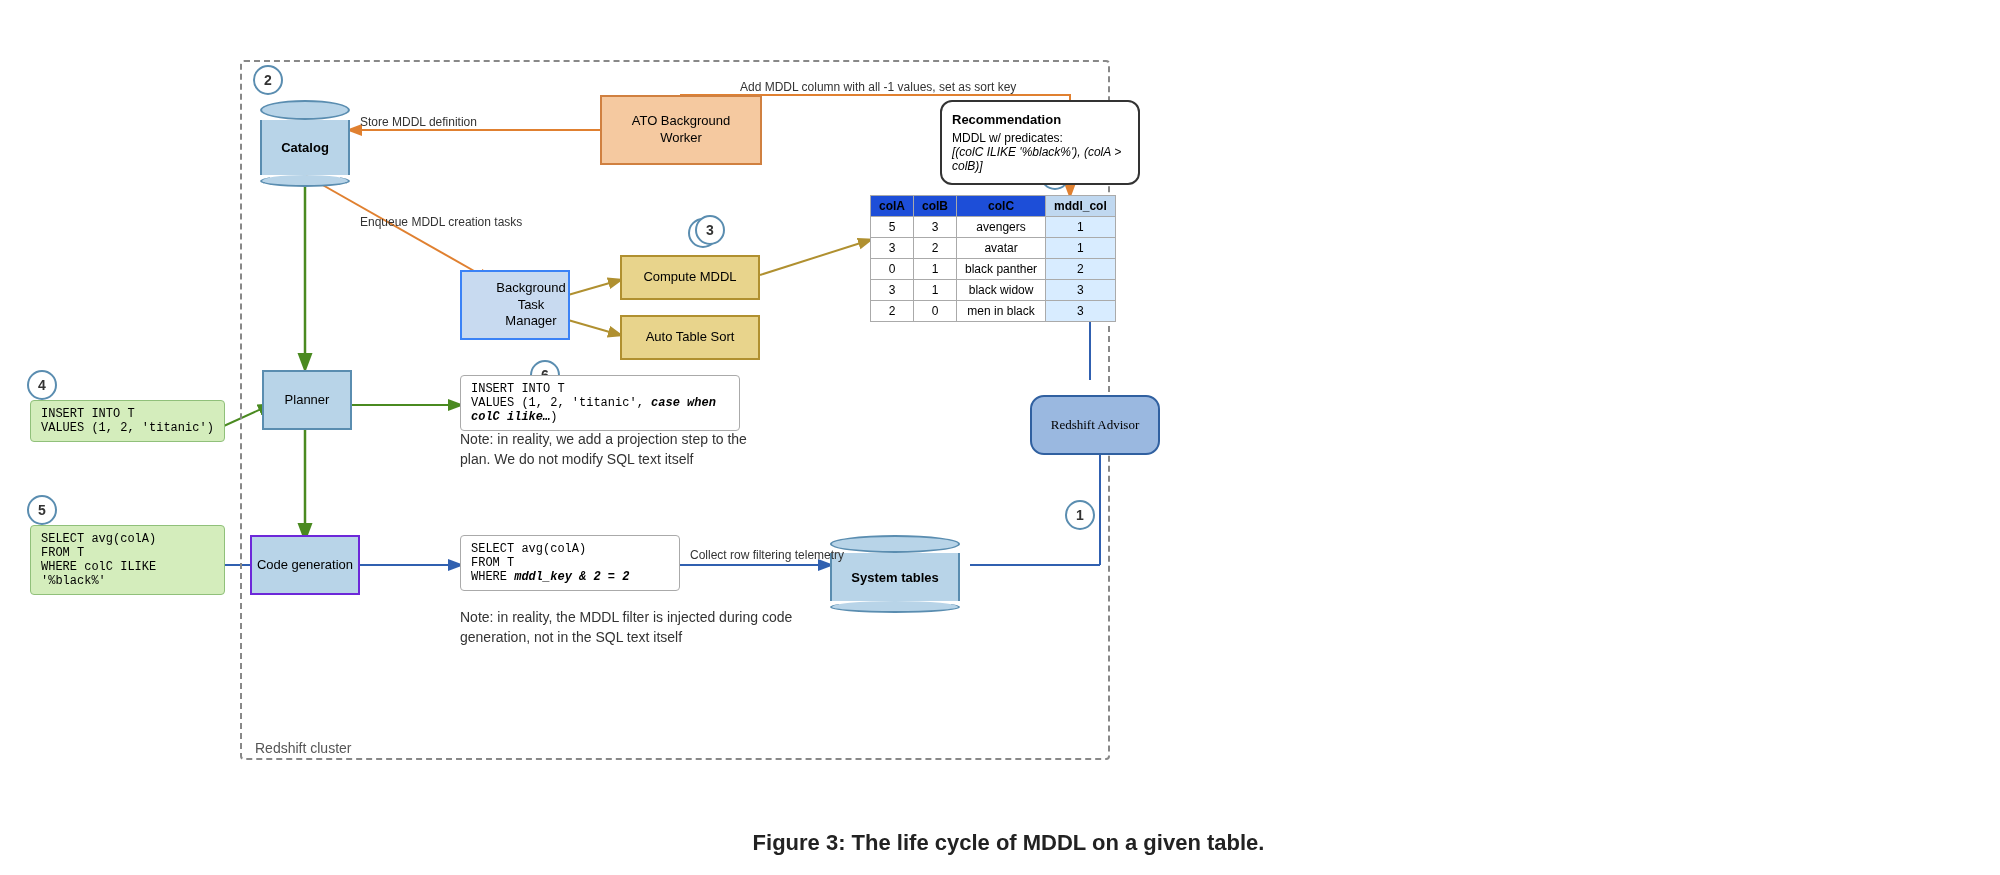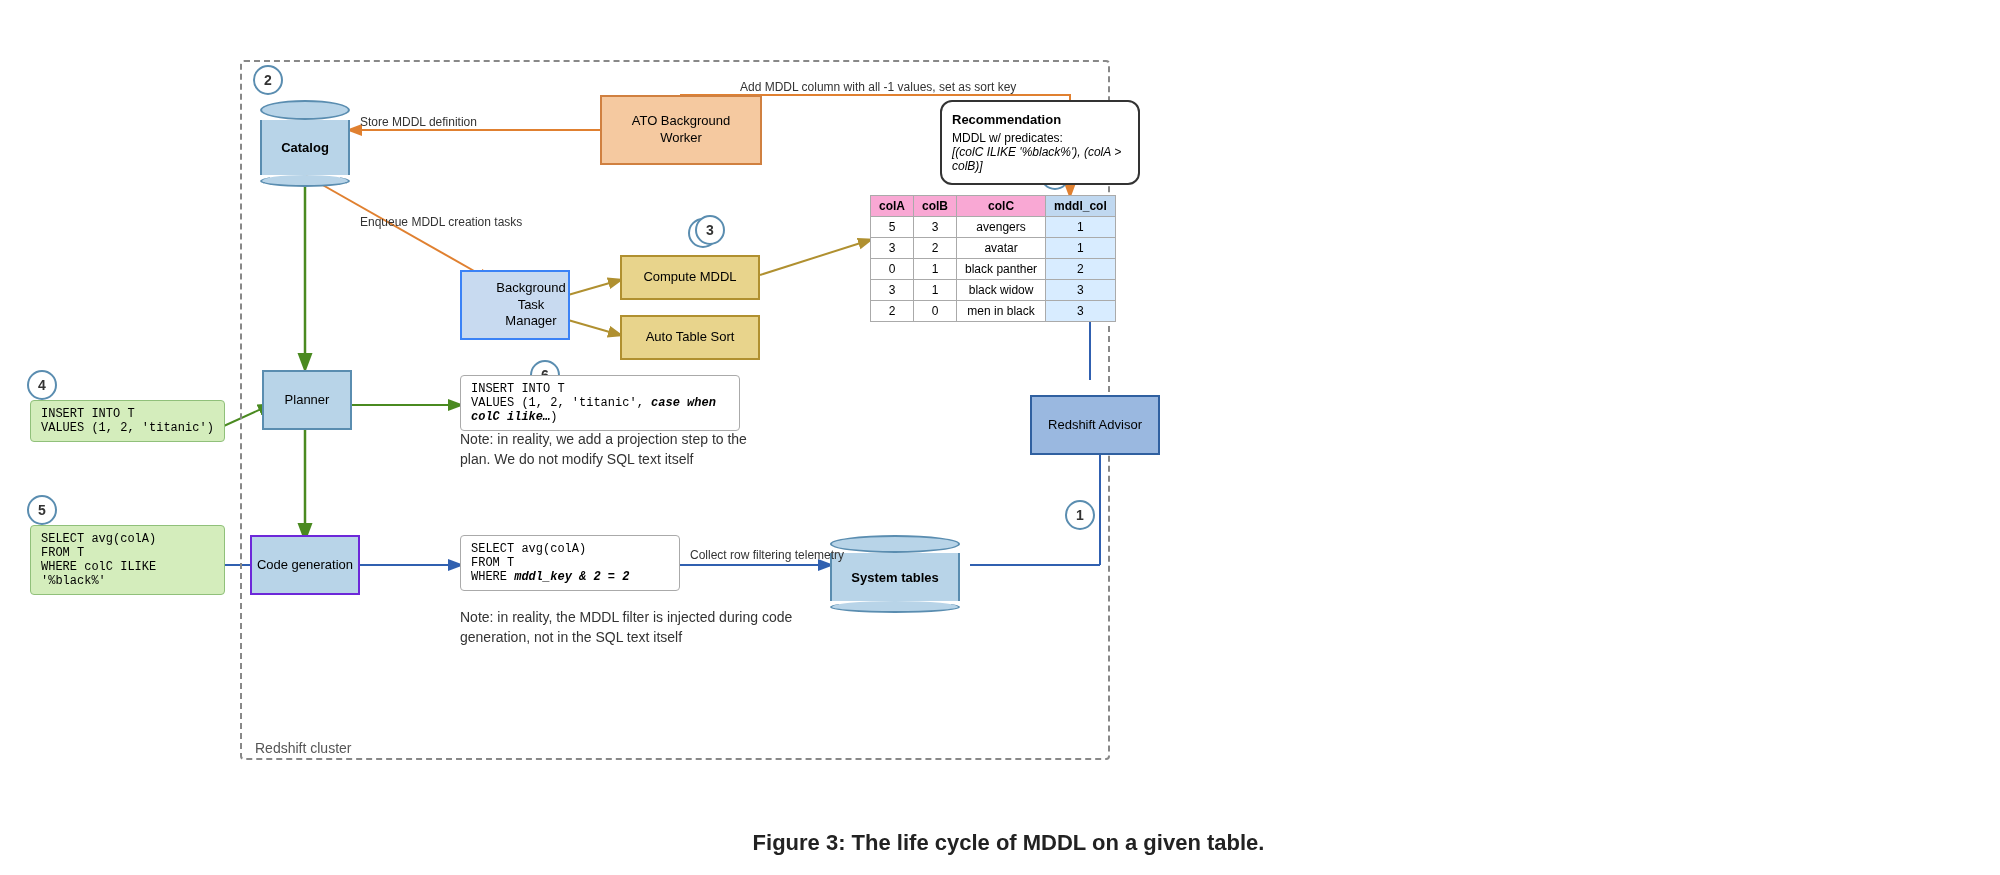--- a/index.html
+++ b/index.html
@@ -82,21 +82,22 @@
     }
 
     .node-codegen {
       background: #b8d4e8;
       border: 2px solid #6d28d9;
     }
 
     .node-advisor {
       background: #9ab8e0;
       border: 2px solid #3060a0;
-      border-radius: 0;
+      border-radius: 14px;
+      font-family: Liberation Serif, serif;
     }
 
     .node-recommendation {
       background: #fff;
       border: 2px solid #333;
       border-radius: 12px;
       font-size: 12px;
       text-align: left;
       padding: 8px 10px;
     }
@@ -137,21 +138,21 @@
       color: #333;
     }
 
     
     .data-table {
       position: absolute;
       border-collapse: collapse;
       font-size: 12px;
     }
     .data-table th {
-      background: #f9a8d4;
+      background: #1d4ed8;
       border: 1px solid #aaa;
       padding: 3px 8px;
       font-weight: bold;
       text-align: center;
     }
     .data-table td {
       border: 1px solid #aaa;
       padding: 3px 8px;
       text-align: center;
       background: #fff;

